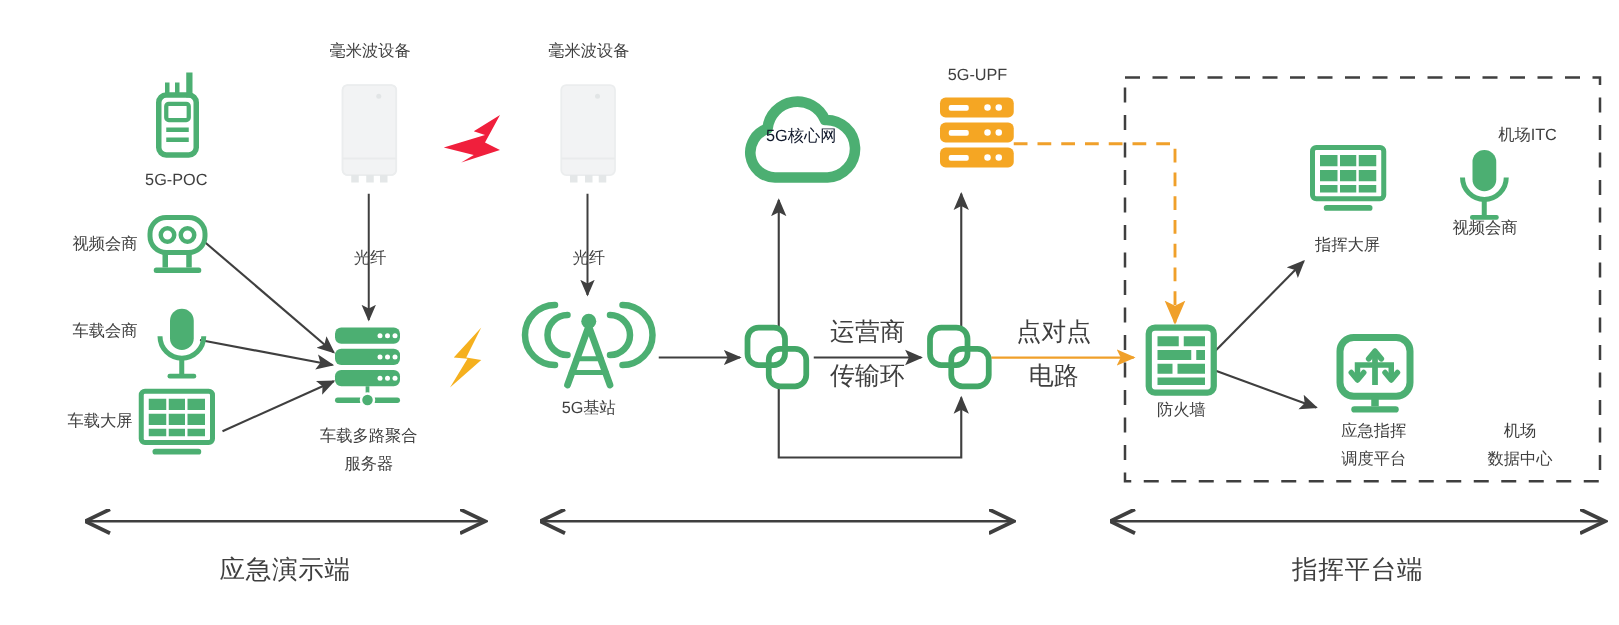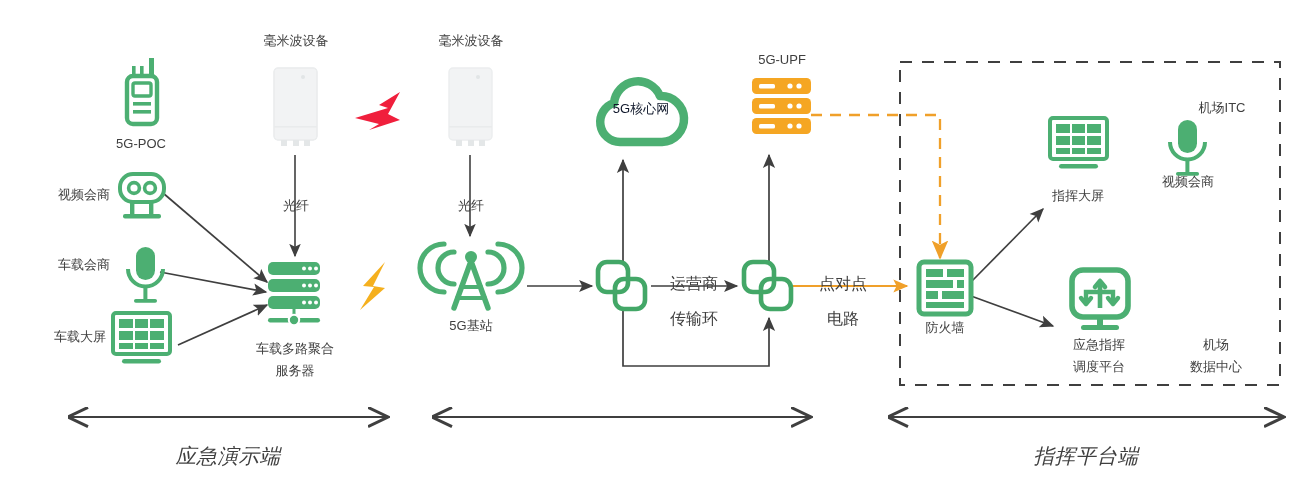--- a/index.html
+++ b/index.html
@@ -8,23 +8,23 @@
     font-family:"Liberation Sans","DejaVu Sans",sans-serif;
     color:#3f3f3f;
     overflow:hidden;
     position:relative;
   }
   #stage{position:absolute;left:0;top:0;width:1295px;height:500px;}
   svg{position:absolute;left:0;top:0;width:1295px;height:500px;overflow:visible;}
   .lbl{position:absolute;white-space:nowrap;line-height:1.18;color:#3f3f3f;}
   .lbl.c{transform:translateX(-50%);text-align:center;}
   .lbl.r{transform:translateX(-100%);text-align:right;}
-  .t16{font-size:16px;margin-top:20px;}
+  .t16{font-size:20px;}
   .t17{font-size:13px;}
-  .sec-title{font-size:20.5px;letter-spacing:.5px;font-style:italic;}
+  .sec-title{font-size:20.5px;letter-spacing:.5px;}
 </style>
 </head>
 <body>
 
 <div id="stage">
 
   <svg viewBox="0 0 1295 500">
     <defs>
       <marker id="ah" markerWidth="9" markerHeight="9" refX="7.6" refY="4" orient="auto">
         <path d="M0,0.4 L8.4,4 L0,7.6 L1.8,4 Z" fill="#3f3f3f"></path>

